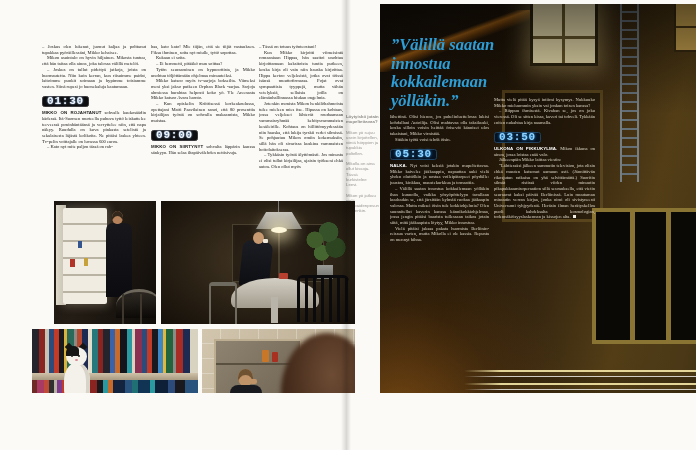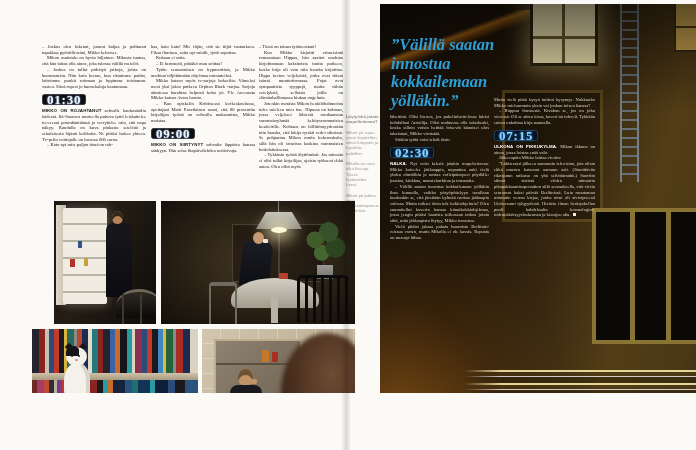--- a/index.html
+++ b/index.html
@@ -10,21 +10,21 @@
   .gutter{position:absolute;left:341px;top:0;width:10px;height:450px;background:linear-gradient(90deg,rgba(0,0,0,0) 0%,rgba(0,0,0,.14) 55%,rgba(0,0,0,0) 100%);z-index:40;}
 
   
   .col{position:absolute;top:40px;overflow:hidden;}
   .col1{left:10px;width:104px;height:138px;}
   .col2{left:119px;width:104px;height:150px;}
   .col3{left:227px;width:84px;height:158px;}
   p.body{margin:0;font-size:4.6px;line-height:5.7px;text-align:justify;color:#1c1b19;}
   p.body.ind{text-indent:5px;}
   .lead{font-family:"Liberation Sans",sans-serif;font-weight:bold;font-size:4.4px;letter-spacing:.1px;}
-  .time-badge{display:inline-block;margin:4px 0 3px 0;padding:1px 4px 1.5px 4px;border-radius:2.5px;background:#0e0e10;border:1px solid #3a3a3e;font-family:Liberation Serif, serif;font-weight:bold;font-size:13px;line-height:7px;letter-spacing:.8px;color:#eef4fa;text-shadow:0 0 2px #9cc8ff;text-align:right;}
+  .time-badge{display:inline-block;margin:4px 0 3px 0;padding:1px 4px 1.5px 4px;border-radius:2.5px;background:#0e0e10;border:1px solid #3a3a3e;font-family:Liberation Mono, monospace;font-weight:bold;font-size:11px;line-height:7px;letter-spacing:.8px;color:#eef4fa;text-shadow:0 0 2px #9cc8ff;text-align:right;}
   .badge-row{margin:0;}
   .captions{position:absolute;left:314px;top:110px;width:33px;font-family:"Liberation Sans",sans-serif;color:#9b9893;font-size:4.3px;line-height:5.3px;}
   .captions .cap{margin:0 0 5px 0;}
   .captions .cap.q{font-weight:bold;color:#8f8c87;}
 
   
   .footer-left{position:absolute;left:68px;top:433px;font-family:"Liberation Sans",sans-serif;font-weight:bold;font-size:5px;color:#1c1b19;letter-spacing:.2px;}
   .footer-left .brand{margin-left:26px;letter-spacing:.6px;}
   .footer-right{position:absolute;right:14px;top:432px;font-family:"Liberation Sans",sans-serif;font-weight:bold;font-size:5px;color:#94825c;z-index:30;}
 
@@ -246,32 +246,32 @@
     <div class="rp-layer glow-corner"></div>
     <div class="rp-layer vignette-top"></div>
     <div class="rp-layer vignette-bottom"></div>
 
     <p class="quote">”Välillä saatan innostua kokkailemaan yölläkin.”</p>
 
     <div class="rcol rcol1">
       <p class="body">lähettinä. Olisi hienoa, jos puhelinluettelossa lukisi kohdallani Autoilija. Olisi mahtavaa olla taksikuski, koska silloin voisin heittää örisevät känniset ulos takaistani, Mikko virnistää.</p>
       <p class="body ind">Sitäkin työtä voisi tehdä öisin.</p>
       <div class="badge-row">
-        <span class="time-badge night">02:30</span>
+        <span class="time-badge night">05:30</span>
       </div>
       <p class="body"><span class="lead">NÄLKÄ.</span><span> Nyt voisi keksiä jotakin mupeltettavaa. Mikko kaivelee jääkaappia, napauttaa auki vielä yhden oluttölkin ja nostaa voileipätarpeet pöydälle: juustoa, kinkkua, maustekurkkua ja tomaattia.</span></p>
       <p class="body ind">– Välillä saatan innostua kokkailemaan yölläkin ihan kunnolla, vaikka yösyöpöttelyyn tavallaan kuuluukin se, että järsitään kylmää ruokaa jääkaapin valossa. Mutta miksei öisin tule kokkiohjelmia? Olen suunnitellut kaverin kanssa kännikokkiohjelmaa, jossa jengin pitäisi baarista tullessaan taikoa jotain siitä, mitä jääkaapista löytyy, Mikko innostuu.</p>
       <p class="body ind">Vielä pitäisi jaksaa pakata huomista Berliinin-reissua varten, mutta Mikolla ei ole kassia. Repusta on mennyt hihna.</p>
     </div>
 
     <div class="rcol rcol2">
       <p class="body">Mutta vielä pitää kysyä intiimi kysymys. Nukkuuko Mikko mieluummin yksin vai jonkun toisen kanssa?</p>
       <p class="body ind">– Riippuu ihmisestä. Kivahan se, jos on joku vieressä. Oli se sitten kissa, kaveri tai tohveli. Tykkään eniten nukahtaa kirja naamalla.</p>
       <div class="badge-row">
-        <span class="time-badge night">07:15</span>
+        <span class="time-badge night">03:50</span>
       </div>
       <p class="body"><span class="lead">ULKONA ON PIKKUKYLMÄ.</span><span> Mikon ikkuna on ainoa, jossa loistaa enää valo.</span></p>
       <p class="body ind">Jälkeenpäin Mikko laittaa viestin:</p>
       <p class="body ind"><span>”Lähtiessäsi jälkeen sammutin television, jota olisin ehkä muuten katsonut aamuun asti. (Jännittävän rikosjutun ratkaisu on yhä selvittämättä.) Suoritin silmät ristissä viiden minuutin pikapakkaamisoperaation sillä seurauksella, että vietin seuraavat kaksi päivää Berliinissä. Luin muutaman minuutin verran kirjaa, jonka nimi oli sivistyneesti Universumi tyhjyydestä. Heräsin ilman herätyskelloa puoli kahdeksalta kosmologian, todennäköisyyslaskennan ja kissojen alta.</span><span class="endmark"></span></p>
     </div>
 
     <div class="footer-right">53</div>
   </div>
 
   <div class="gutter"></div>

